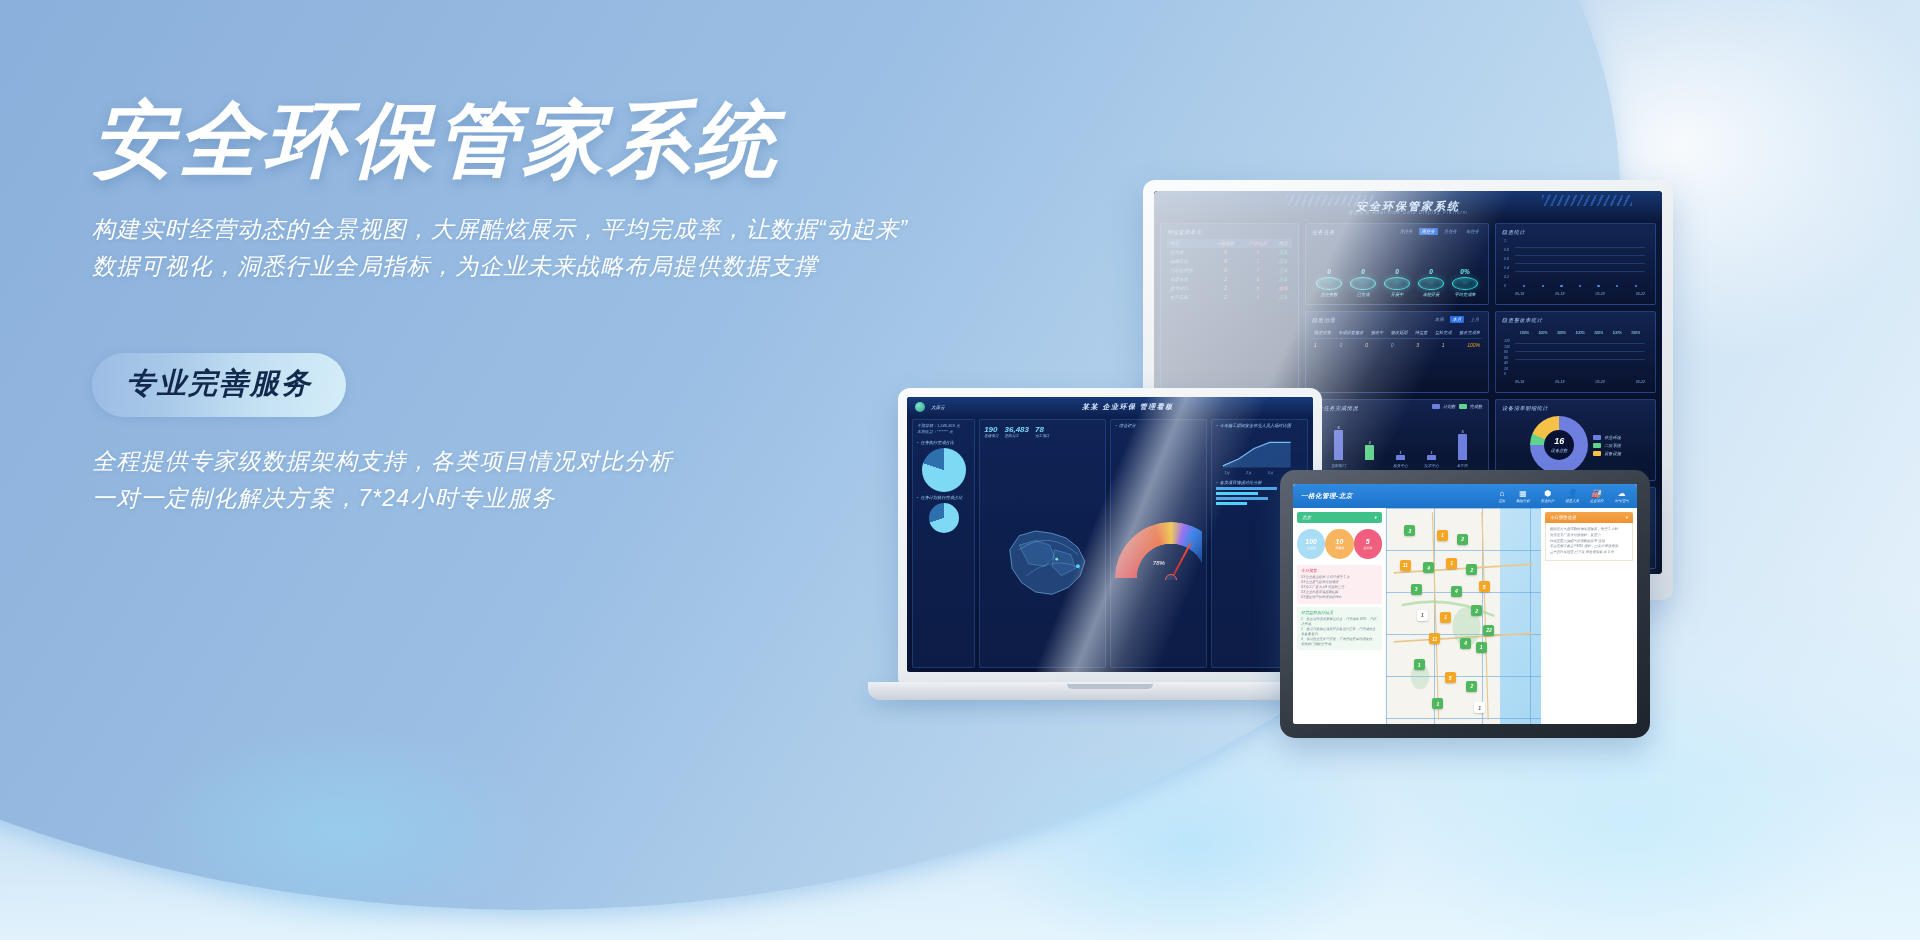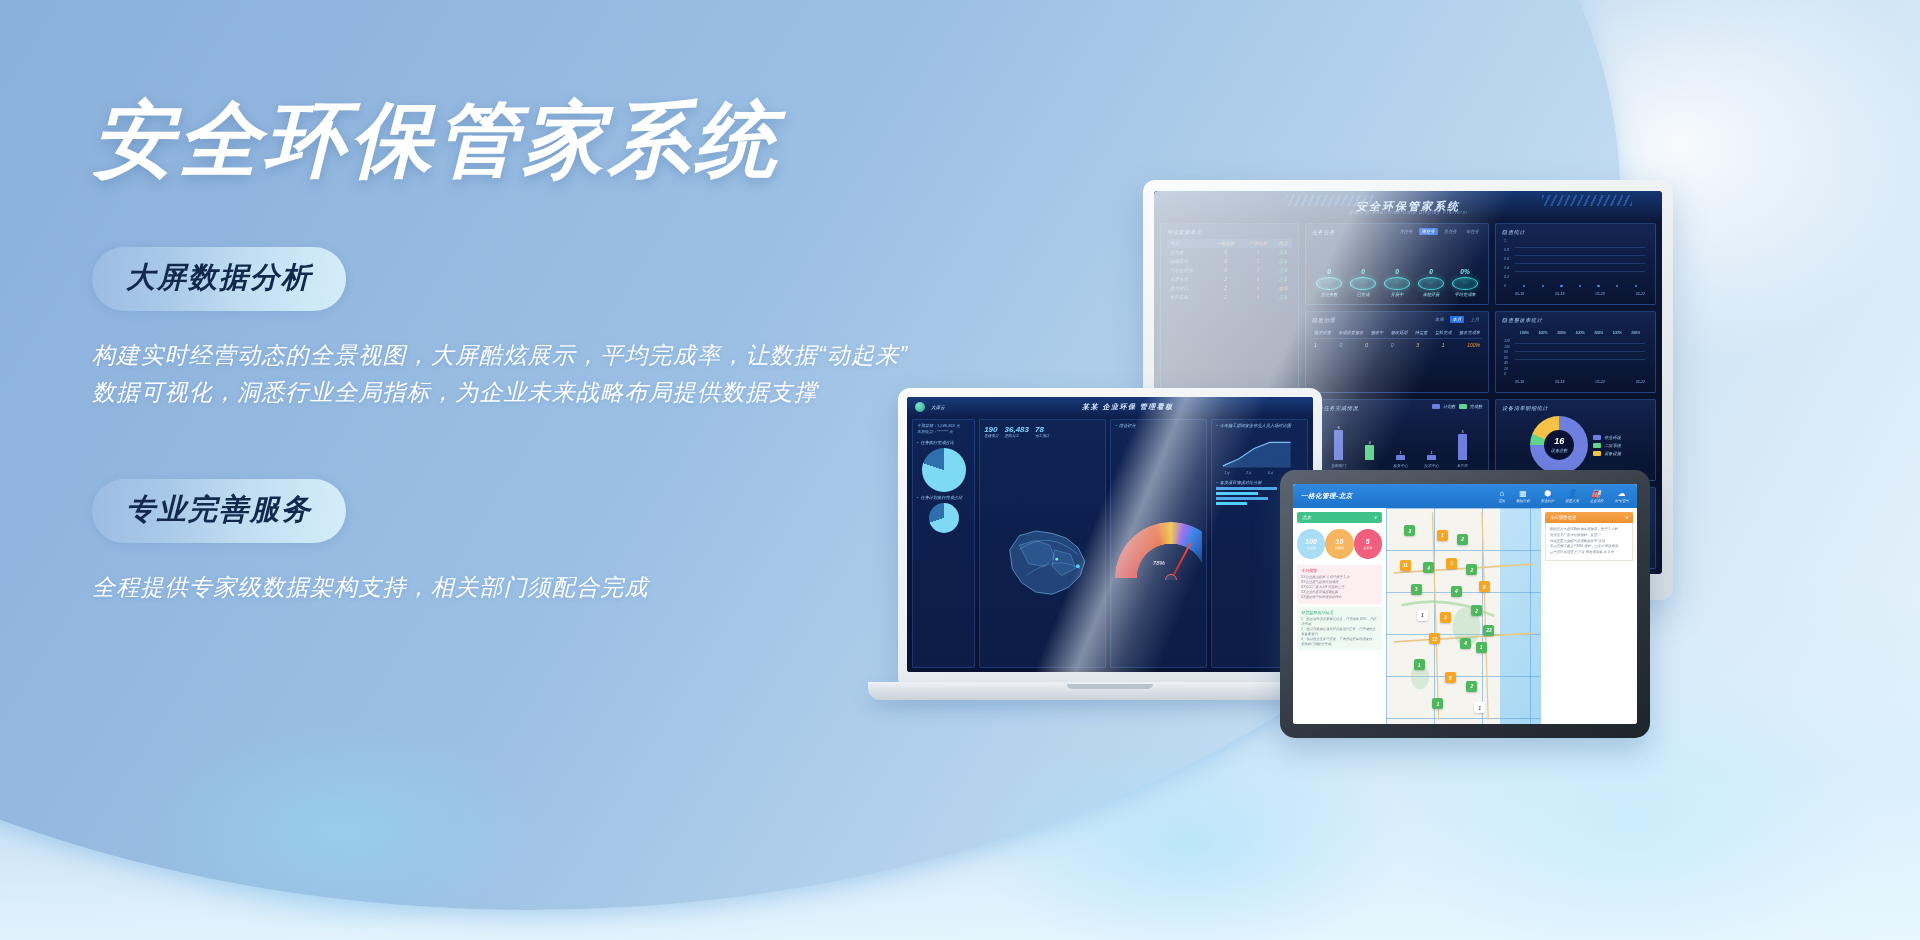--- a/index.html
+++ b/index.html
@@ -354,31 +354,31 @@
   <div class="bg-bottomglow"></div>
   <div class="bg-arc"></div>
   <div class="bg-arc-edge"></div>
   <div class="bg-softblob-a"></div>
   <div class="bg-softblob-b"></div>
   <div class="bg-softblob-c"></div>
 
   <div class="copy">
     <div class="headline">安全环保管家系统</div>
 
-    <div class="pill pill-1">大屏数据分析</div>
 
     <div class="para">
       <div>构建实时经营动态的全景视图，大屏酷炫展示，平均完成率，让数据“动起来”</div>
       <div>数据可视化，洞悉行业全局指标，为企业未来战略布局提供数据支撑</div>
     </div>
 
     <div class="pill pill-2">专业完善服务</div>
 
     <div class="para">
-      <div>全程提供专家级数据架构支持，相关部门须配合完成</div>
+      <div>全程提供专家级数据架构支持，各类项目情况对比分析</div>
+      <div>一对一定制化解决方案，7*24小时专业服务</div>
     </div>
 
   </div>
 
   <div class="devices">
 
     <div class="monitor">
       <div class="monitor-stand-neck"></div>
       <div class="monitor-stand-base"></div>
       <div class="monitor-bezel">

